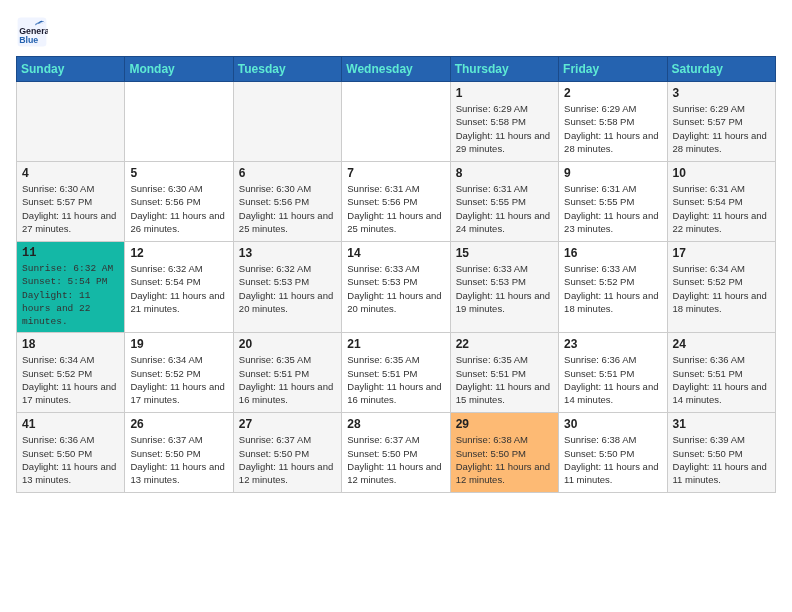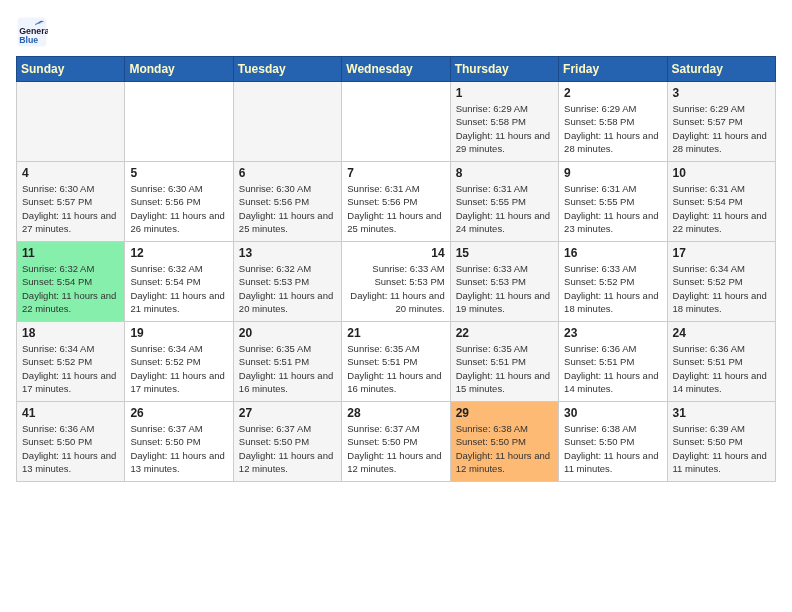--- a/index.html
+++ b/index.html
@@ -37,21 +37,21 @@
       font-size: 14px;
       color: #333;
     }
     table {
       width: 100%;
       border-collapse: collapse;
       table-layout: fixed;
     }
     th {
       background-color: #2563b0;
-      color: #fef9c3;
+      color: #5eead4;
       font-size: 12px;
       padding: 5px 4px;
       text-align: left;
       border: 1px solid #1a4a8a;
     }
     td {
       border: 1px solid #ccc;
       vertical-align: top;
       padding: 4px 5px;
       font-size: 10px;
@@ -187,39 +187,39 @@
 Daylight: 11 hours and 23 minutes.</div>
         </td>
         <td style="background: rgb(245, 245, 245);">
           <span class="day-num">10</span>
           <div class="day-info" style="white-space: pre-line;">Sunrise: 6:31 AM
 Sunset: 5:54 PM
 Daylight: 11 hours and 22 minutes.</div>
         </td>
       </tr>
       <tr>
-        <td style="background: #86efac;">
+        <td style="background: #14b8a6; font-family: Liberation Mono, monospace;">
           <span class="day-num">11</span>
           <div class="day-info" style="white-space: pre-line;">Sunrise: 6:32 AM
 Sunset: 5:54 PM
 Daylight: 11 hours and 22 minutes.</div>
         </td>
         <td style="background: rgb(255, 255, 255);">
           <span class="day-num">12</span>
           <div class="day-info" style="white-space: pre-line;">Sunrise: 6:32 AM
 Sunset: 5:54 PM
 Daylight: 11 hours and 21 minutes.</div>
         </td>
         <td style="background: rgb(245, 245, 245);">
           <span class="day-num">13</span>
           <div class="day-info" style="white-space: pre-line;">Sunrise: 6:32 AM
 Sunset: 5:53 PM
 Daylight: 11 hours and 20 minutes.</div>
         </td>
-        <td style="background: rgb(255, 255, 255); text-align: right;">
+        <td style="background: rgb(255, 255, 255);">
           <span class="day-num">14</span>
           <div class="day-info" style="white-space: pre-line;">Sunrise: 6:33 AM
 Sunset: 5:53 PM
 Daylight: 11 hours and 20 minutes.</div>
         </td>
         <td style="background: rgb(245, 245, 245);">
           <span class="day-num">15</span>
           <div class="day-info" style="white-space: pre-line;">Sunrise: 6:33 AM
 Sunset: 5:53 PM
 Daylight: 11 hours and 19 minutes.</div>

